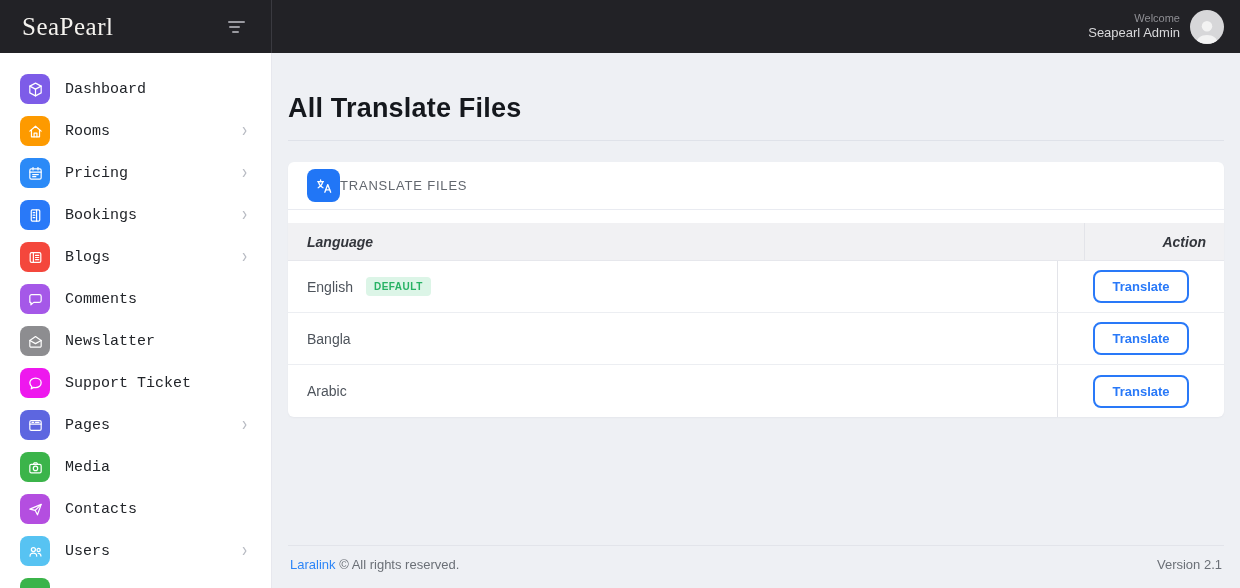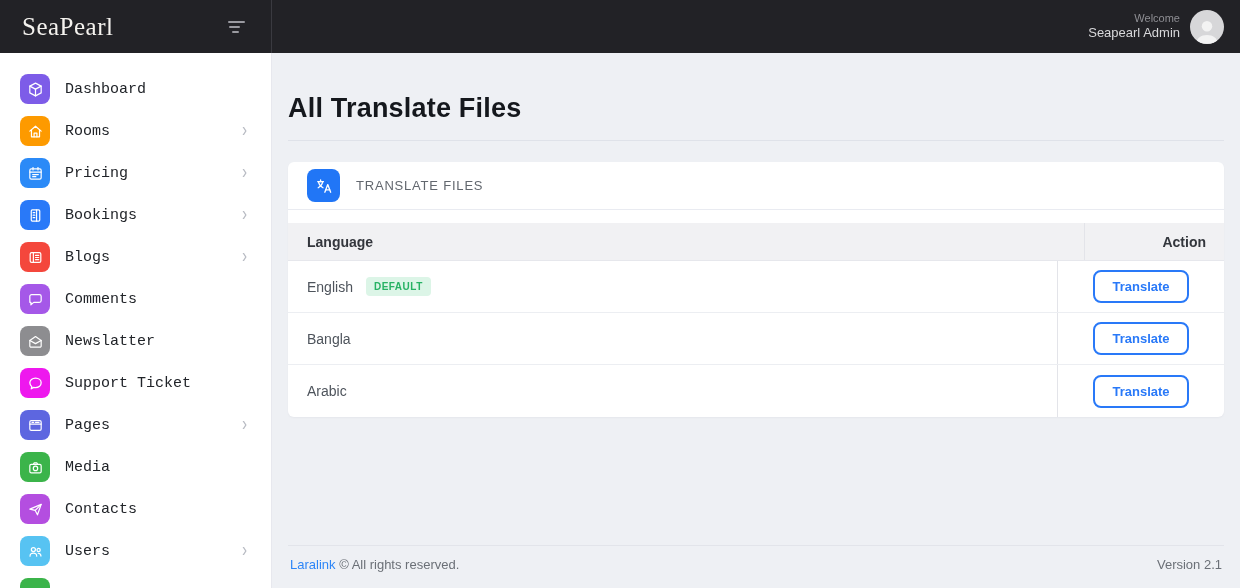--- a/index.html
+++ b/index.html
@@ -32,25 +32,25 @@
   .side-icon { width:30px; height:30px; border-radius:8px; display:flex; align-items:center;
     justify-content:center; flex:0 0 30px; }
   .side-label { font-size:15px; color:#212429; margin-left:15px; flex:1; }
   .chev { color:#b9bcc4; font-size:15px; line-height:1; transform:scaleY(1.4); }
 
   
   .main { flex:1; display:flex; flex-direction:column; padding:0 16px; }
   .page-title { font-size:27px; font-weight:bold; color:#15181d; margin-top:40px; letter-spacing:.2px; }
   .title-divider { height:1px; background:#dfe2e9; margin-top:16px; }
   .card { background:#fff; border-radius:6px; margin-top:21px; box-shadow:0 1px 2px rgba(20,30,60,.04); }
-  .card-header { display:flex; align-items:center; gap:16px; padding:7px 19px; border-bottom:1px solid #e9ebf1; }
+  .card-header { display:flex; align-items:center; gap:0; padding:7px 19px; border-bottom:1px solid #e9ebf1; }
   .tr-icon { width:33px; height:33px; border-radius:8px; display:flex; align-items:center; justify-content:center; }
   .card-title { font-size:13px; color:#62676e; letter-spacing:.8px; }
   .card-body { padding-top:13px; }
-  .thead { display:flex; background:#f1f1f3; height:38px; align-items:center; border-bottom:1px solid #e6e7ec; }
+  .thead { display:flex; background:#f1f1f3; height:38px; align-items:center; border-bottom:1px solid #e6e7ec;font-style:italic; }
   .th-lang { flex:1; font-size:14px; font-weight:bold; color:#33363c; padding-left:19px; }
   .th-action { width:140px; font-size:14px; font-weight:bold; color:#33363c; text-align:right;
     padding-right:18px; border-left:1px solid #e3e4e9; height:100%; display:flex;
     align-items:center; justify-content:flex-end; }
   .trow { display:flex; border-bottom:1px solid #eceef2; height:52px; }
   .trow:last-child { border-bottom:none; }
   .td-lang { flex:1; display:flex; align-items:center; padding-left:19px; font-size:14px; color:#4e545c; }
   .td-action { width:167px; display:flex; align-items:center; justify-content:center;
     border-left:1px solid #e3e4e9; }
   .badge { background:#dcf5e7; color:#27b264; font-size:10px; font-weight:bold; letter-spacing:.5px;

